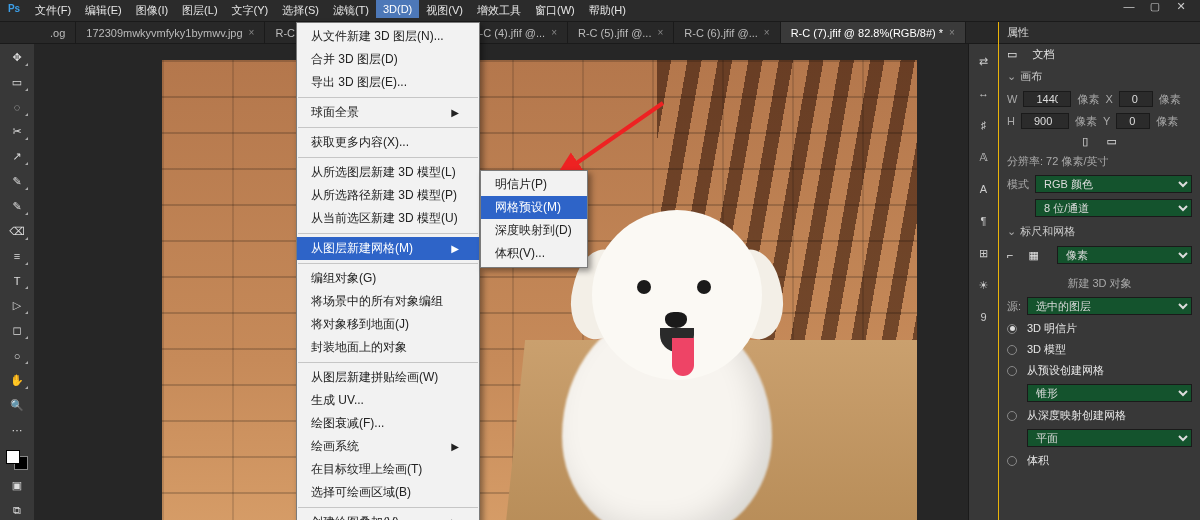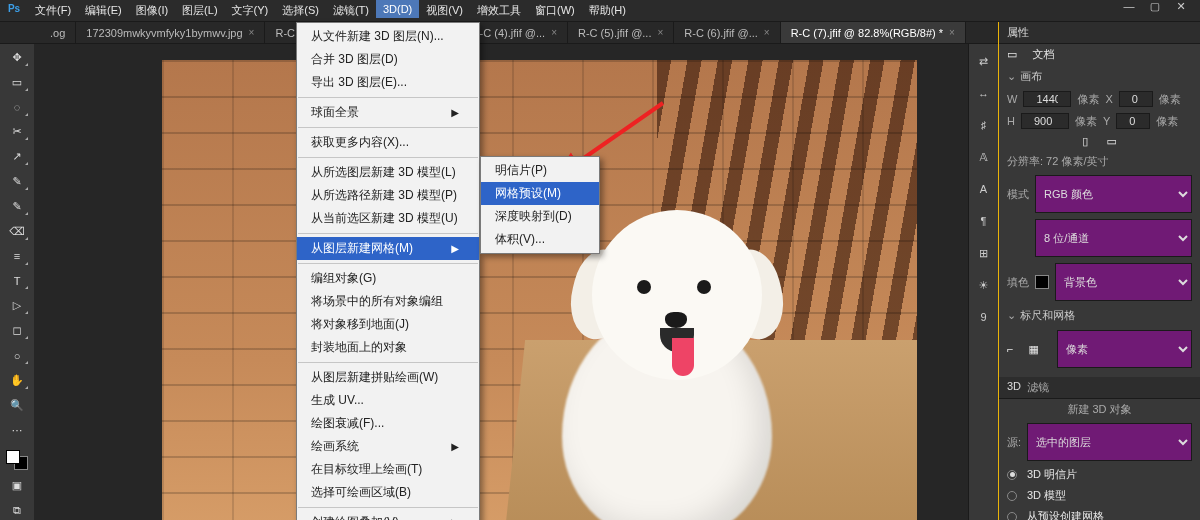--- a/index.html
+++ b/index.html
@@ -31,21 +31,21 @@
   
   .vstrip { position:absolute; right:202px; top:44px; width:30px; bottom:0; background:#383838; display:flex; flex-direction:column; align-items:center; gap:14px; padding-top:8px; border-left:1px solid #1a1a1a; }
   .vstrip .vicon { width:20px; height:18px; display:flex; align-items:center; justify-content:center; color:#ccc; }
 
   
   .panels { position:absolute; right:0; top:22px; width:202px; bottom:0; background:#383838; border-left:1px solid #eab308; overflow:hidden; }
   .ptab { background:#2d2d2d; padding:3px 8px; font-size:11px; color:#ddd; border-bottom:1px solid #1a1a1a; }
   .prow { display:flex; align-items:center; gap:6px; padding:3px 8px; font-size:11px; }
   .plabel { color:#aaa; }
   .pinput { background:#2b2b2b; border:1px solid #1a1a1a; color:#ddd; padding:1px 12px; width:48px; font-size:11px; }
-  .pselect { background:#701a75; border:1px solid #1a1a1a; color:#ddd; padding:11px 4px; font-size:11px; flex:1; }
+  .pselect { background:#14532d; border:1px solid #1a1a1a; color:#ddd; padding:1px 4px; font-size:11px; flex:1; }
   .psec { padding:4px 8px; color:#ccc; }
   .chev { color:#aaa; margin-right:4px; }
   .radio { width:10px; height:10px; border-radius:50%; border:1px solid #888; display:inline-block; margin-right:4px; position:relative; }
   .radio.on::after { content:""; position:absolute; inset:1.5px; background:#ddd; border-radius:50%; }
 
   
   .stage { position:absolute; left:34px; right:232px; top:44px; bottom:0; background:#262626; overflow:hidden; }
   .canvas { position:absolute; left:128px; top:16px; width:755px; height:500px; background:#c49a6c; overflow:hidden; }
   
   .brick { position:absolute; inset:0;
@@ -76,21 +76,21 @@
   .dog .mouth{ position:absolute; left:138px; top:118px; width:34px; height:24px; background:#2a2a2a; border-radius:0 0 20px 20px; }
   .dog .tongue{position:absolute; left:150px; top:128px; width:22px; height:38px; background:#e46; border-radius:0 0 14px 14px; }
 
   
   .arrow { position:absolute; pointer-events:none; }
   .redbox { position:absolute; border:4px solid #e22; pointer-events:none; }
 
   
   .menu, .submenu { position:absolute; background:#f2f2f2; color:#222; border:1px solid #7a7a7a; box-shadow:3px 3px 6px rgba(0,0,0,0.4); font-size:12px; padding:2px 0; z-index:50; }
   .menu { left:296px; top:22px; width:184px; }
-  .submenu { left:480px; top:156px; width:120px; }
+  .submenu { left:480px; top:170px; width:108px; }
   .mi { padding:3px 20px 3px 14px; white-space:nowrap; display:flex; align-items:center; }
   .mi.hl { background:#2e64c8; color:#fff; }
   .mi .arr { margin-left:auto; font-size:10px; }
   .sep { height:1px; background:#c6c6c6; margin:3px 1px; }
 
 </style>
 </head>
 <body>
 
 <div class="menubar">
@@ -323,30 +323,24 @@
       <span class="plabel">分辨率: 72 像素/英寸</span>
     </div>
   <div class="prow">
       <span class="plabel">模式</span>
       <select class="pselect"><option>RGB 颜色</option></select>
     </div>
   <div class="prow">
       <span class="plabel" style="visibility:hidden">模式</span>
       <select class="pselect"><option>8 位/通道</option></select>
     </div>
-  <div class="prow">
-      <span class="plabel">填色</span>
-      <span style="width:14px;height:14px;background:#000;border:1px solid #888"></span>
-      <select class="pselect"><option>背景色</option></select>
-    </div>
   <div class="psec"><span class="chev">⌄</span><span>标尺和网格</span></div>
   <div class="prow"><span>⌐</span>&nbsp;<span>▦</span>&nbsp;&nbsp;<select class="pselect"><option>像素</option></select></div>
 
   <div style="height:6px"></div>
-  <div class="ptab" style="display:flex"><span>3D</span>&nbsp;&nbsp;<span class="plabel">滤镜</span></div>
   <div class="prow" style="justify-content:center">
       <span class="plabel">新建 3D 对象</span>
     </div>
   <div class="prow">
       <span class="plabel">源:</span>
       <select class="pselect"><option>选中的图层</option></select>
     </div>
   <div class="prow">
       <span class="radio on"></span>
       <span>3D 明信片</span>
@@ -361,20 +355,20 @@
     </div>
   <div class="prow">
       <span style="width:14px"></span>
       <select class="pselect"><option>锥形</option></select>
     </div>
   <div class="prow">
       <span class="radio"></span>
       <span>从深度映射创建网格</span>
     </div>
   <div class="prow">
+      <span style="width:14px"></span>
+      <select class="pselect"><option>平面</option></select>
+    </div>
+  <div class="prow">
       <span class="radio"></span>
       <span>体积</span>
     </div>
-  <div class="prow">
-      <span style="width:14px"></span>
-      <select class="pselect"><option>平面</option></select>
-    </div>
 </div>
 
 </body></html>

